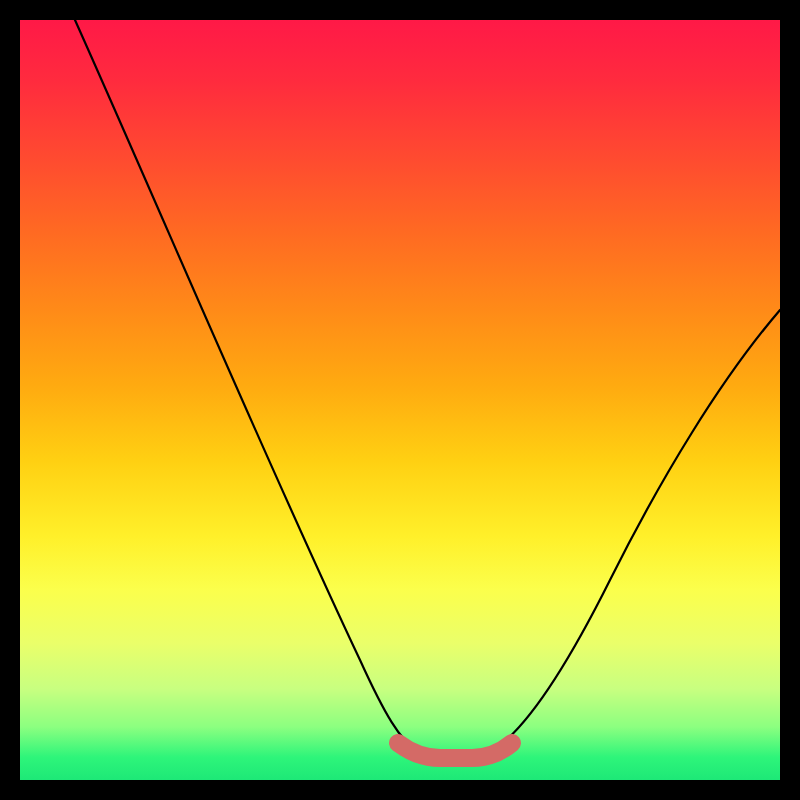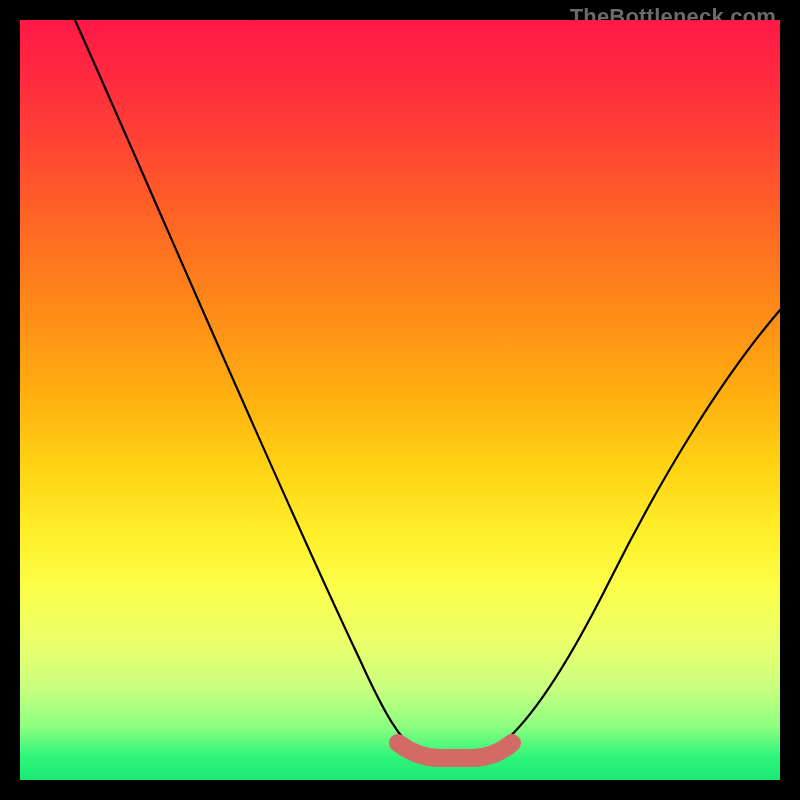--- a/index.html
+++ b/index.html
@@ -46,21 +46,20 @@
   }
   .curve path.fat{
     fill:none;stroke:#d46a66;stroke-width:18;stroke-linecap:round;stroke-linejoin:round;
   }
 </style>
 </head>
 <body>
 
 <div class="stage">
 
-  <div class="watermark">TheBottleneck.com</div>
 
   <div class="plot-area">
     <div class="grad"></div>
 
     <svg class="curve" viewBox="0 0 760 760" preserveAspectRatio="none">
 
       <path class="thin" d="M 55 0
                C 140 190, 250 450, 340 640
                C 365 695, 380 720, 398 732
                L 470 732

